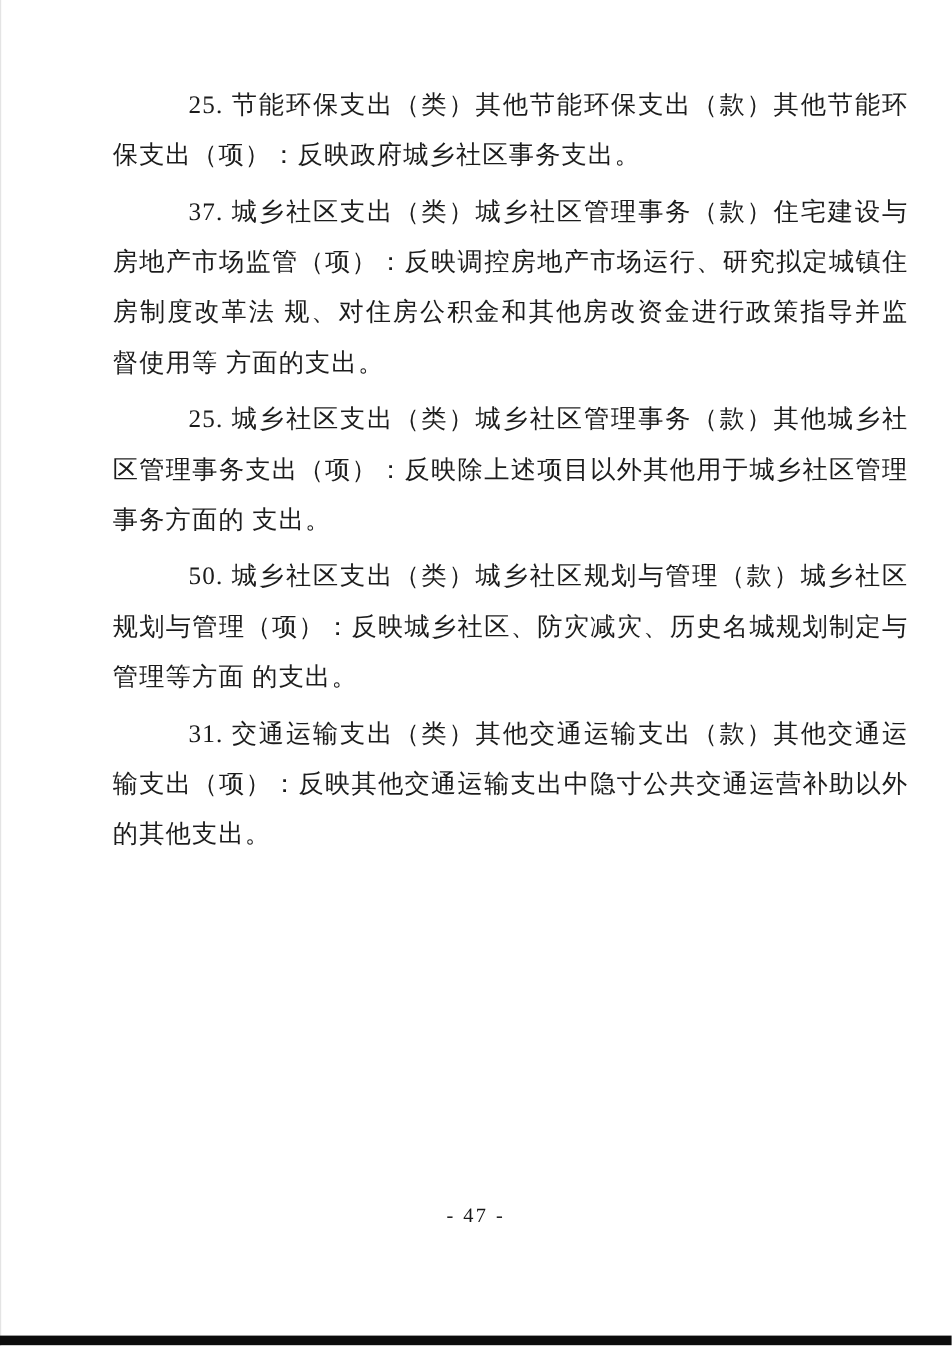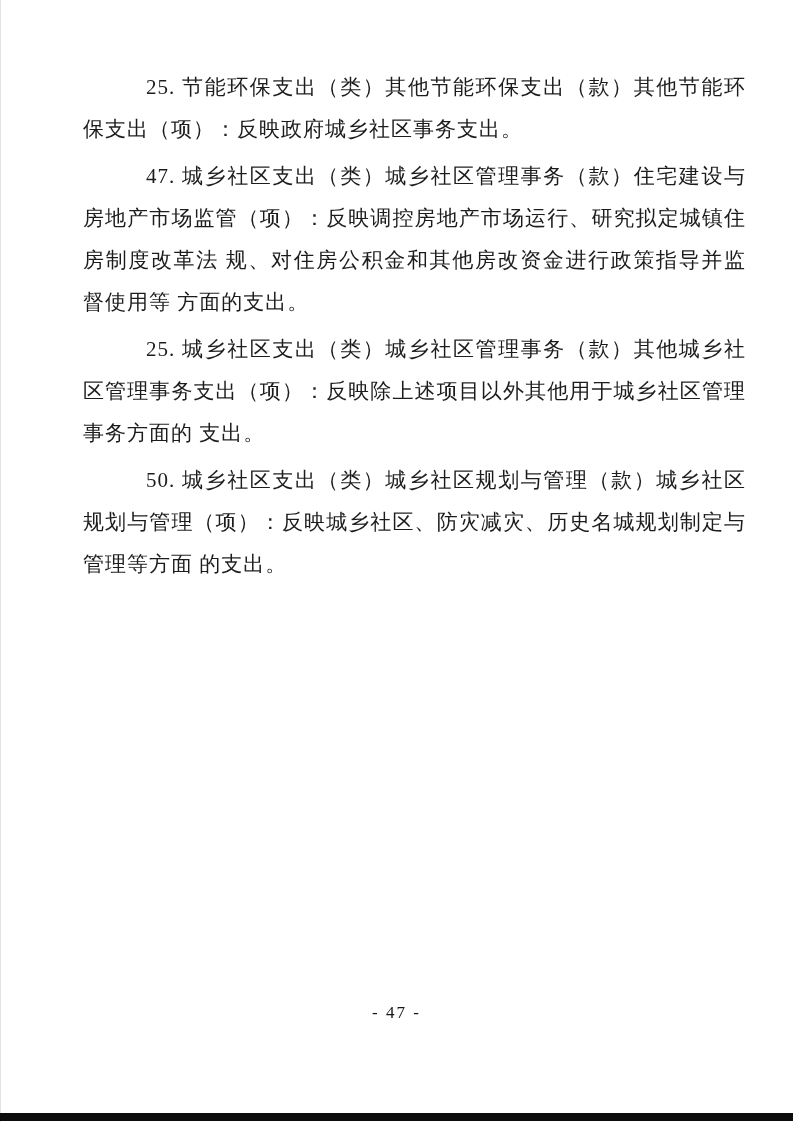--- a/index.html
+++ b/index.html
@@ -18,21 +18,21 @@
   .page-edge-left {
     position: absolute;
     left: 0;
     top: 0;
     width: 1px;
     height: 100%;
     background: #e4e4e4;
   }
   .doc-body {
     position: absolute;
-    left: 83px;
+    left: 94px;
     top: 66px;
     width: 663px;
   }
   .doc-body p.policy-item {
     margin: 0 0 5px 0;
     font-size: 21px;
     line-height: 42px;
     text-indent: 63px;
     text-align: justify;
     letter-spacing: 1px;
@@ -57,20 +57,21 @@
     background: #0c0c0c;
   }
 </style>
 </head>
 <body>
 
 <div class="page-edge-left"></div>
 
 <div class="doc-body">
     <p class="policy-item">25. 节能环保支出（类）其他节能环保支出（款）其他节能环保支出（项）：反映政府城乡社区事务支出。</p>
-    <p class="policy-item">47. 城乡社区支出（类）城乡社区管理事务（款）住宅建设与房地产市场监管（项）：反映调控房地产市场运行、研究拟定城镇住房制度改革法 规、对住房公积金和其他房改资金进行政策指导并监督使用等 方面的支出。</p>
+    <p class="policy-item">37. 城乡社区支出（类）城乡社区管理事务（款）住宅建设与房地产市场监管（项）：反映调控房地产市场运行、研究拟定城镇住房制度改革法 规、对住房公积金和其他房改资金进行政策指导并监督使用等 方面的支出。</p>
     <p class="policy-item">25. 城乡社区支出（类）城乡社区管理事务（款）其他城乡社区管理事务支出（项）：反映除上述项目以外其他用于城乡社区管理事务方面的 支出。</p>
     <p class="policy-item">50. 城乡社区支出（类）城乡社区规划与管理（款）城乡社区规划与管理（项）：反映城乡社区、防灾减灾、历史名城规划制定与管理等方面 的支出。</p>
+    <p class="policy-item">31. 交通运输支出（类）其他交通运输支出（款）其他交通运输支出（项）：反映其他交通运输支出中隐寸公共交通运营补助以外的其他支出。</p>
   </div>
 
 <div class="page-footer">- 47 -</div>
 
 <div class="scan-bottom-bar"></div>
 
 </body></html>

